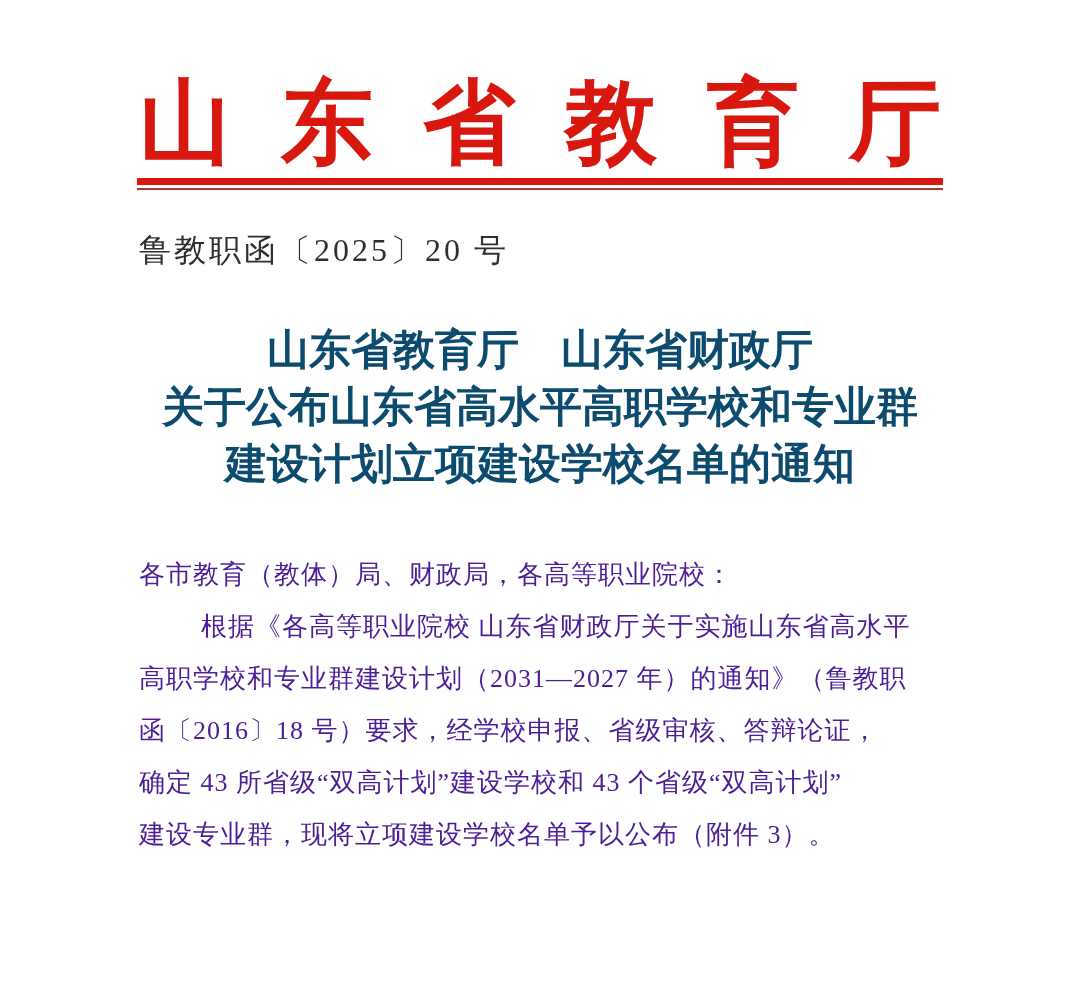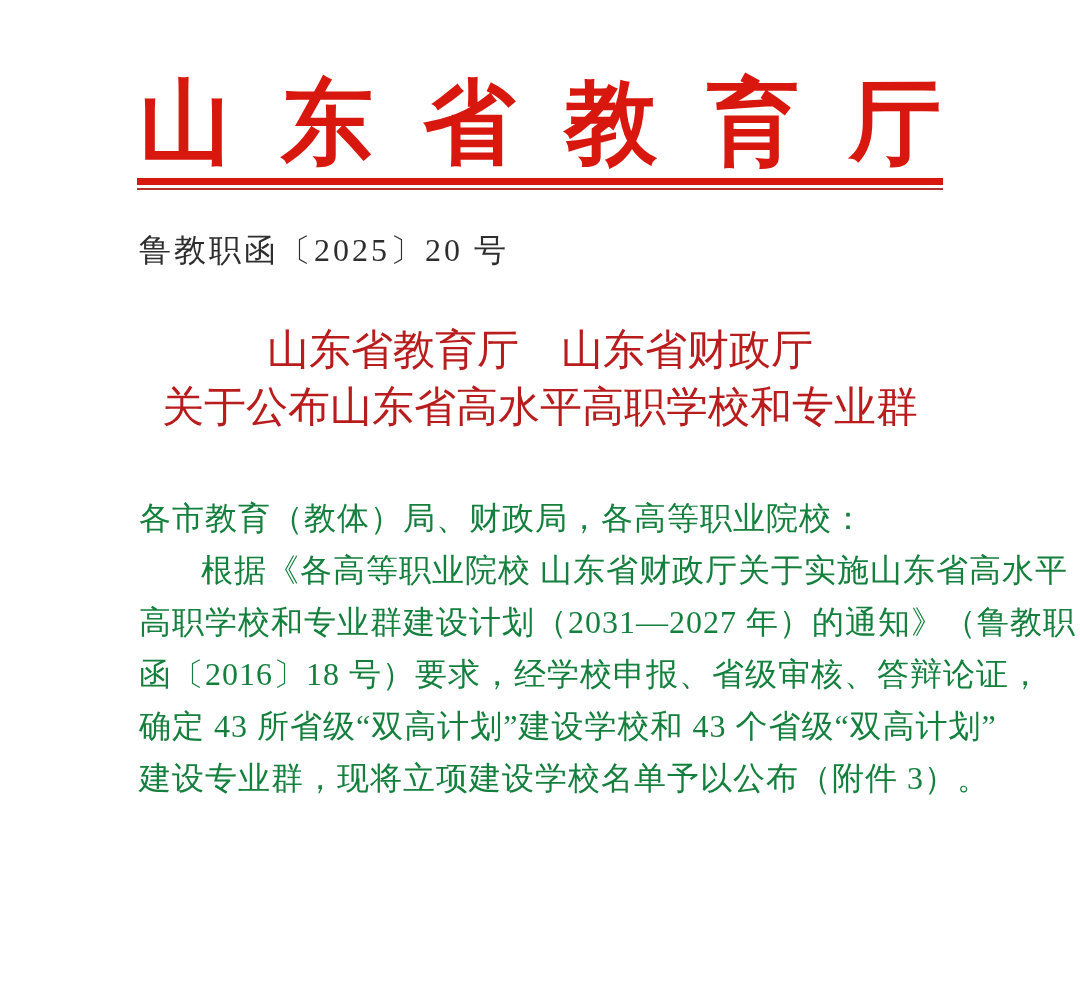--- a/index.html
+++ b/index.html
@@ -52,34 +52,34 @@
     letter-spacing: 3px;
     white-space: nowrap;
   }
   
   .title {
     margin: 52px auto 8px auto;
     width: 920px;
     text-align: center;
     font-size: 42px;
     line-height: 57px;
-    font-weight: 400;
-    color: #b91c1c;
+    font-weight: 700;
+    color: #0c4a6e;
   }
   .title-line {
     display: block;
     white-space: nowrap;
   }
   
   .bodytext {
     width: 802px;
     margin: 56px auto 0 auto;
-    font-size: 32px;
+    font-size: 26px;
     line-height: 52px;
-    color: #15803d;
+    color: #4c1d95;
     letter-spacing: 1px;
   }
   .body-line {
     white-space: nowrap;
   }
   .body-line.indent {
     text-indent: 62px;
   }
 </style>
 </head>
@@ -93,20 +93,21 @@
       <div class="rule-thick"></div>
       <div class="rule-thin"></div>
     </div>
   </header>
 
   <div class="docnum">鲁教职函〔2025〕20 号</div>
 
   <h1 class="title">
     <span class="title-line">山东省教育厅　山东省财政厅</span>
     <span class="title-line">关于公布山东省高水平高职学校和专业群</span>
+    <span class="title-line">建设计划立项建设学校名单的通知</span>
   </h1>
 
   <main class="bodytext">
     <div class="body-line">各市教育（教体）局、财政局，各高等职业院校：</div>
     <div class="body-line indent">根据《各高等职业院校 山东省财政厅关于实施山东省高水平</div>
     <div class="body-line">高职学校和专业群建设计划（2031—2027 年）的通知》（鲁教职</div>
     <div class="body-line">函〔2016〕18 号）要求，经学校申报、省级审核、答辩论证，</div>
     <div class="body-line">确定 43 所省级“双高计划”建设学校和 43 个省级“双高计划”</div>
     <div class="body-line">建设专业群，现将立项建设学校名单予以公布（附件 3）。</div>
   </main>

